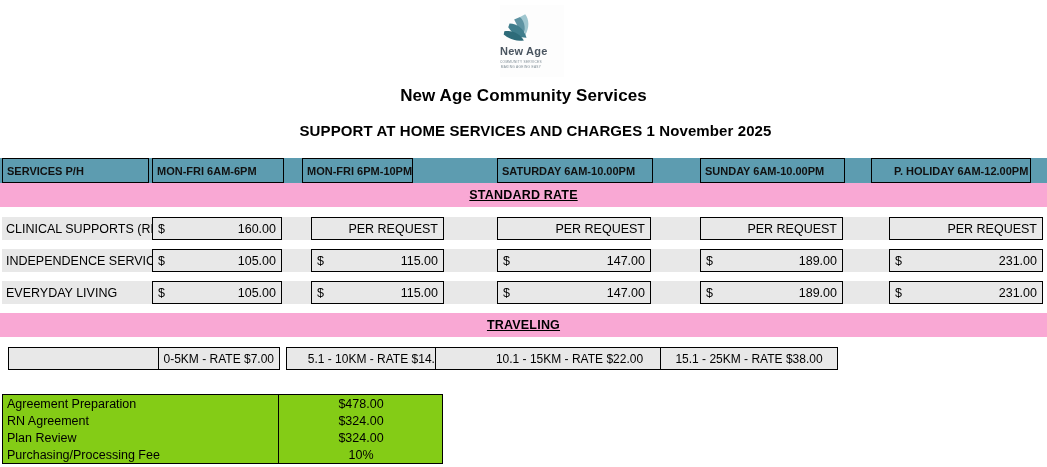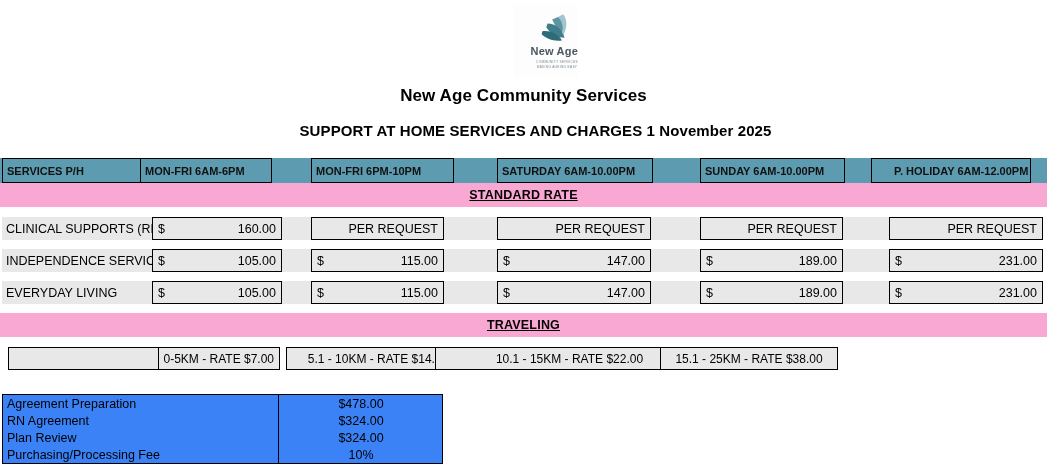--- a/index.html
+++ b/index.html
@@ -7,23 +7,23 @@
     width:1047px;height:467px;
     background:#ffffff;
     font-family:"Liberation Sans", sans-serif;
     color:#000000;
     overflow:hidden;
     position:relative;
   }
 
   
   .logo-wrap{
-    position:absolute;left:514px;top:5px;width:64px;height:72px;
+    position:absolute;left:500px;top:5px;width:64px;height:72px;
     background:#fdfdfd;
-    display:flex;flex-direction:column;align-items:flex-end;justify-content:flex-start;
+    display:flex;flex-direction:column;align-items:flex-start;justify-content:flex-start;
   }
   .logo-mark{margin-top:8px;width:40px;height:30px;}
   .logo-name{
     font-size:11px;font-weight:700;color:#4a5560;
     letter-spacing:.2px;margin-top:3px;line-height:1;
   }
   .logo-sub{
     font-size:3.2px;color:#7c8a93;margin-top:3px;line-height:1.5;
     letter-spacing:.3px;text-align:center;
   }
@@ -101,21 +101,21 @@
     border:1.6px solid #000;
     font-size:12px;font-weight:400;
     justify-content:flex-end;
     padding:0 5px;
   }
   .trav-lead{background:#e8e8e8;border:1.6px solid #000;border-right:none;}
 
   
   .fees{
     position:absolute;left:2px;top:394px;width:441px;height:70px;
-    border:1.5px solid #000;box-sizing:border-box;background:#3b82f6;
+    border:1.5px solid #000;box-sizing:border-box;background:#84cc16;
   }
   .fee-divider{
     position:absolute;left:275px;top:0;width:0;height:100%;
     border-left:1.5px solid #000;
   }
   .fee-row{
     position:relative;height:17px;display:flex;align-items:center;
     font-size:12.5px;
   }
   .fee-name{position:absolute;left:4px;}
@@ -139,22 +139,22 @@
 </div>
 
 <div class="title-main">New Age Community Services</div>
 <div class="title-sub">SUPPORT AT HOME SERVICES AND CHARGES 1 November 2025</div>
 
 <div class="sheet">
 
   <div class="row hdr-row">
     <div class="cell hdr-filler" style="left:0;width:1047px;"></div>
     <div class="cell hdr-cell" style="left:2px;width:147px;">SERVICES P/H</div>
-    <div class="cell hdr-cell" style="left:140px;width:132px;">MON-FRI 6AM-6PM</div>
-    <div class="cell hdr-cell" style="left:311px;width:143px;">MON-FRI 6PM-10PM</div>
+    <div class="cell hdr-cell" style="left:152px;width:132px;">MON-FRI 6AM-6PM</div>
+    <div class="cell hdr-cell" style="left:302px;width:111px;">MON-FRI 6PM-10PM</div>
     <div class="cell hdr-cell" style="left:497px;width:156px;">SATURDAY 6AM-10.00PM</div>
     <div class="cell hdr-cell" style="left:700px;width:145px;">SUNDAY 6AM-10.00PM</div>
     <div class="cell hdr-cell" style="left:871px;width:160px;padding-left:22px;">P. HOLIDAY 6AM-12.00PM</div>
   </div>
 
   <div class="row band-row">
     <div class="band">
       <span>STANDARD RATE</span>
     </div>
   </div>

